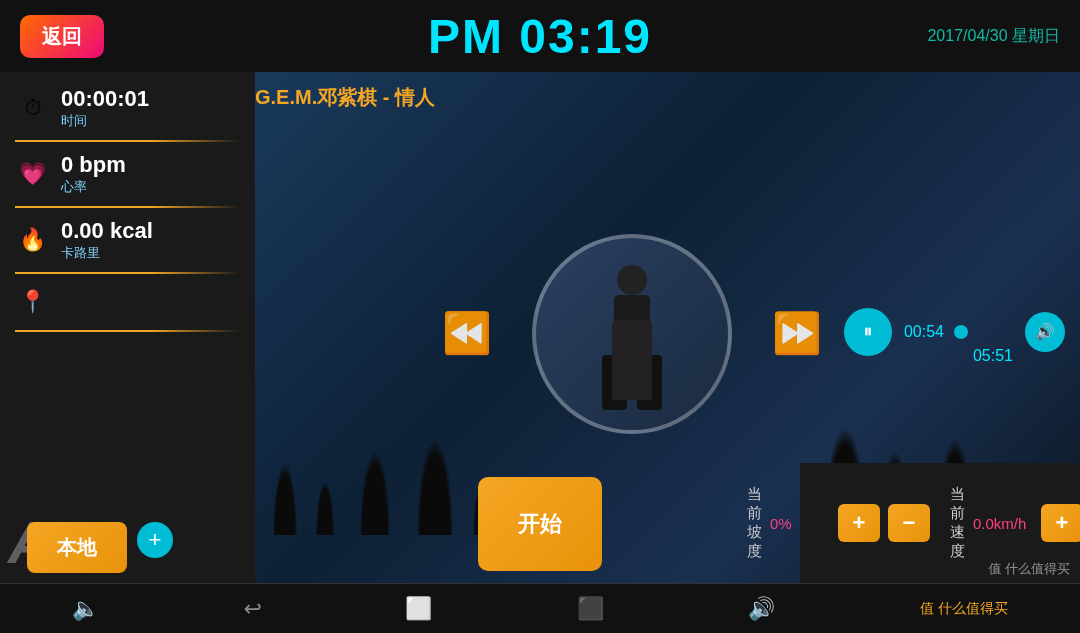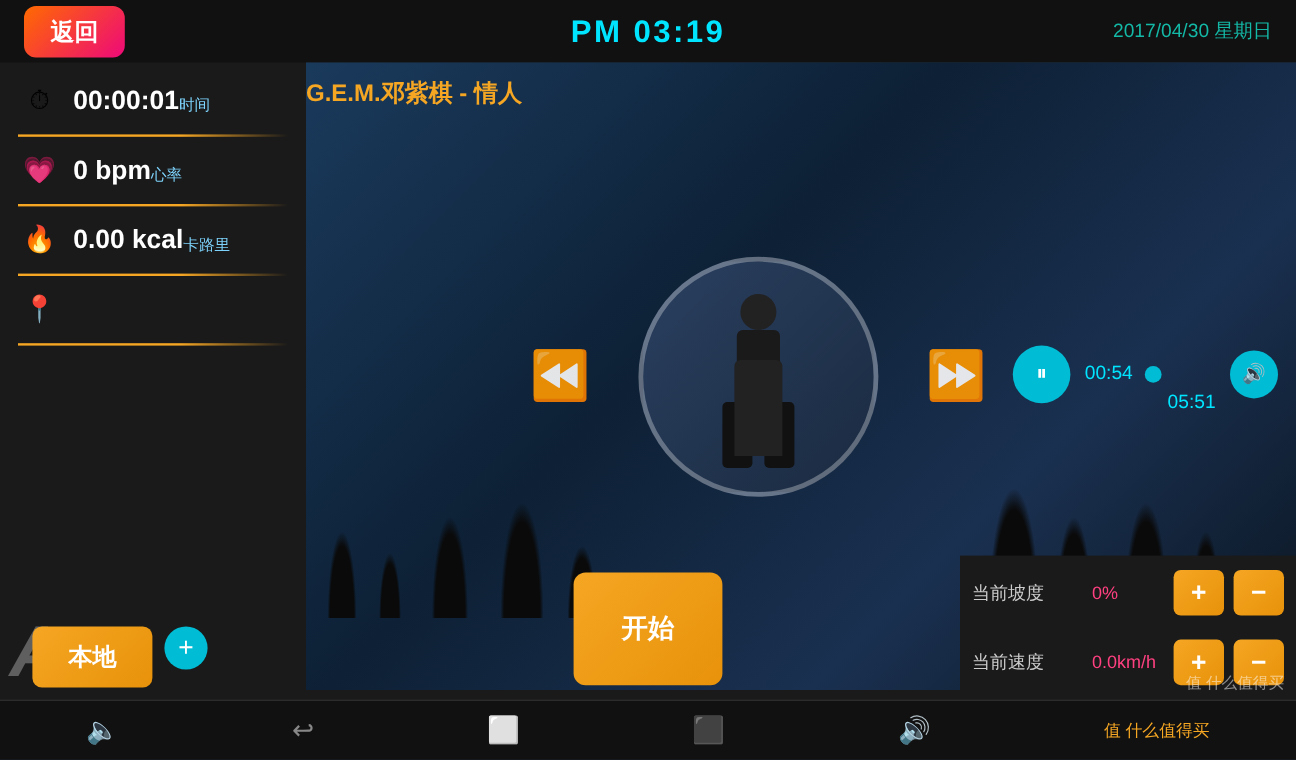--- a/index.html
+++ b/index.html
@@ -8,21 +8,21 @@
       height: 633px;
       background: #1a1a1a;
       font-family: 'Arial', sans-serif;
       overflow: hidden;
       position: relative;
     }
 
     
     #top-bar {
       width: 100%;
-      height: 52px;
+      height: 72px;
       background: #111;
       display: flex;
       align-items: center;
       justify-content: space-between;
       padding: 0 20px;
       position: relative;
     }
 
     #back-button {
       background: linear-gradient(135deg, #ff6a00, #ee0979);
@@ -34,21 +34,21 @@
       font-weight: bold;
       cursor: pointer;
       min-width: 80px;
     }
 
     #clock-display {
       position: absolute;
       left: 50%;
       transform: translateX(-50%);
       color: #00e5ff;
-      font-size: 26px;
+      font-size: 48px;
       font-weight: bold;
       letter-spacing: 2px;
     }
 
     #date-display {
       color: #14b8a6;
       font-size: 16px;
       text-align: right;
     }
 
@@ -80,21 +80,21 @@
       width: 36px;
       height: 36px;
       display: flex;
       align-items: center;
       justify-content: center;
       font-size: 22px;
     }
 
     .stat-info {
       display: flex;
-      align-items: flex-end;
+      flex-direction: column;
     }
 
     .stat-label {
       color: #7dd3fc;
       font-size: 13px;
     }
 
     .stat-value {
       color: white;
       font-size: 22px;
@@ -326,21 +326,21 @@
       cursor: pointer;
       color: white;
       font-size: 16px;
     }
 
     
     #right-panel {
       width: 280px;
       background: #1a1a1a;
       display: flex;
-      flex-direction: column;
+      flex-direction: row;
       padding: 10px;
       justify-content: center;
       gap: 20px;
       position: absolute;
       bottom: 50px;
       right: 0;
       height: 120px;
     }
 
     .control-row {

